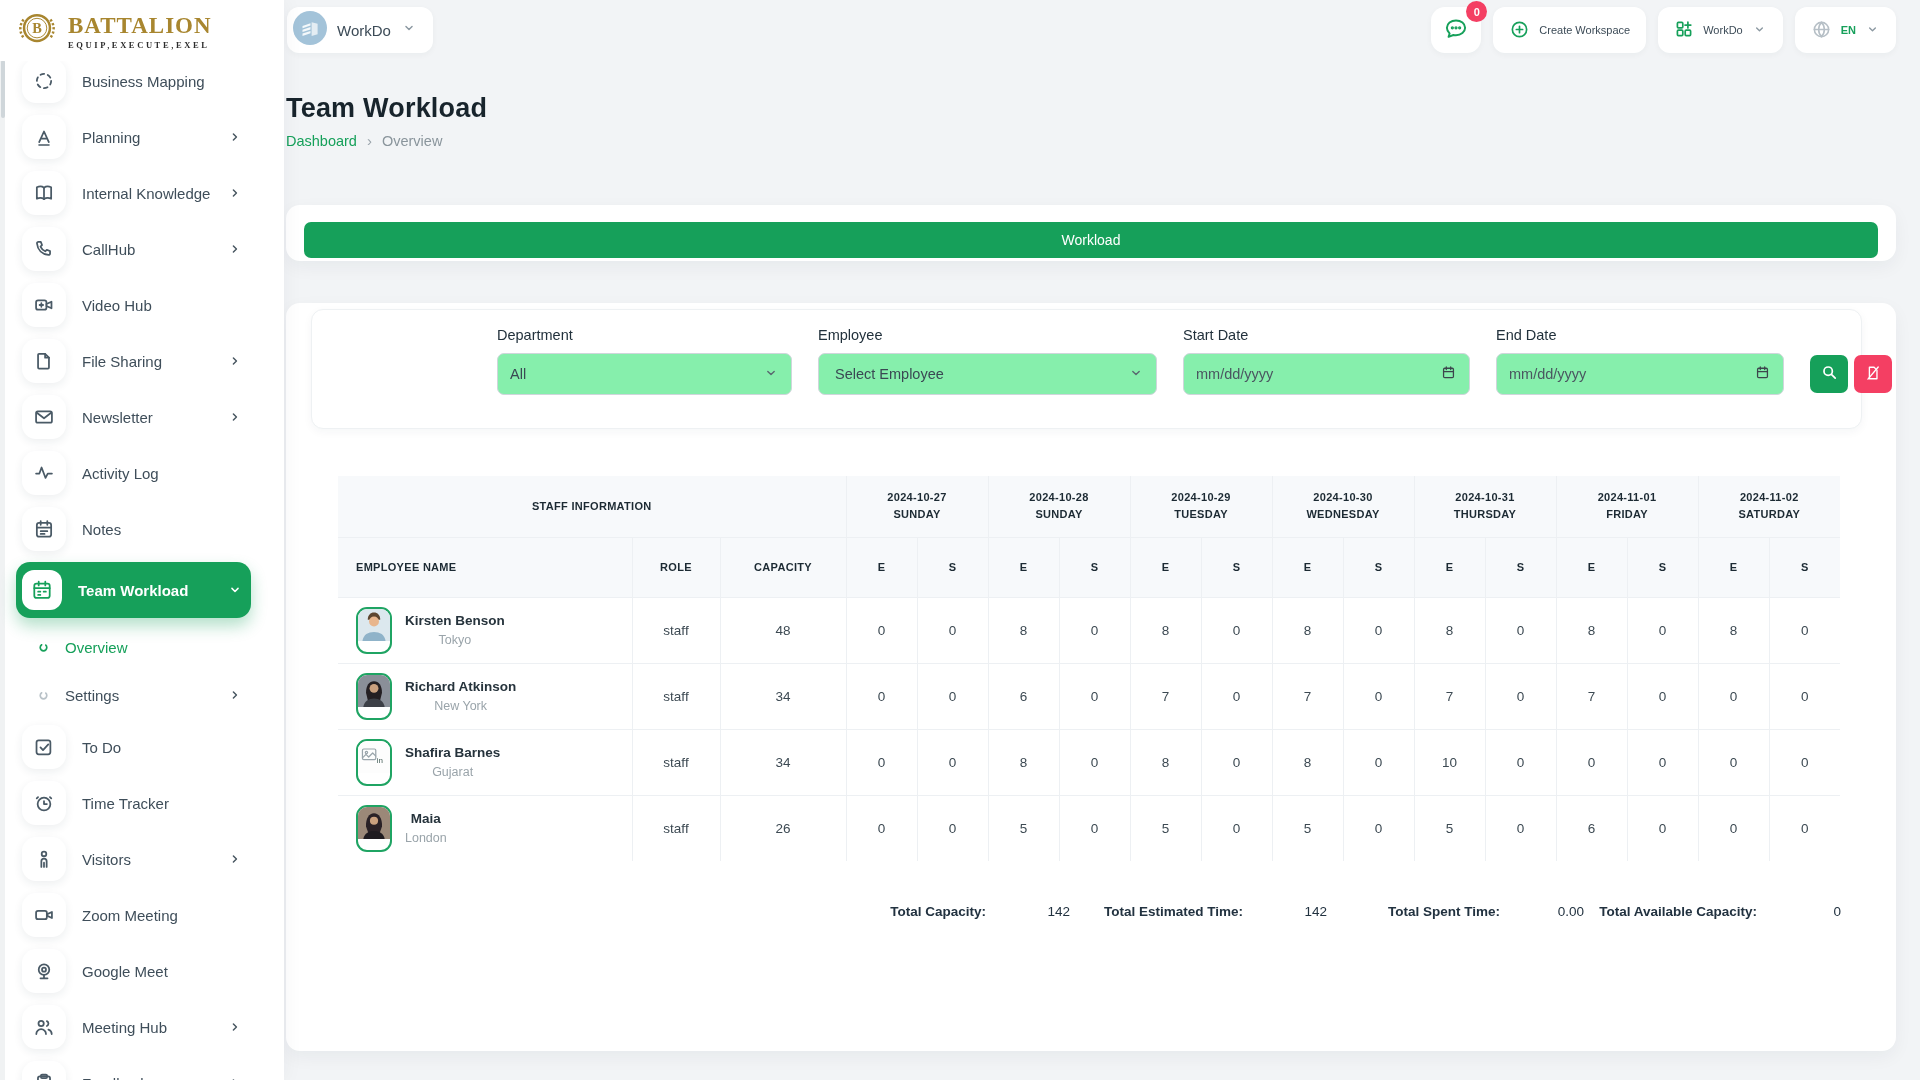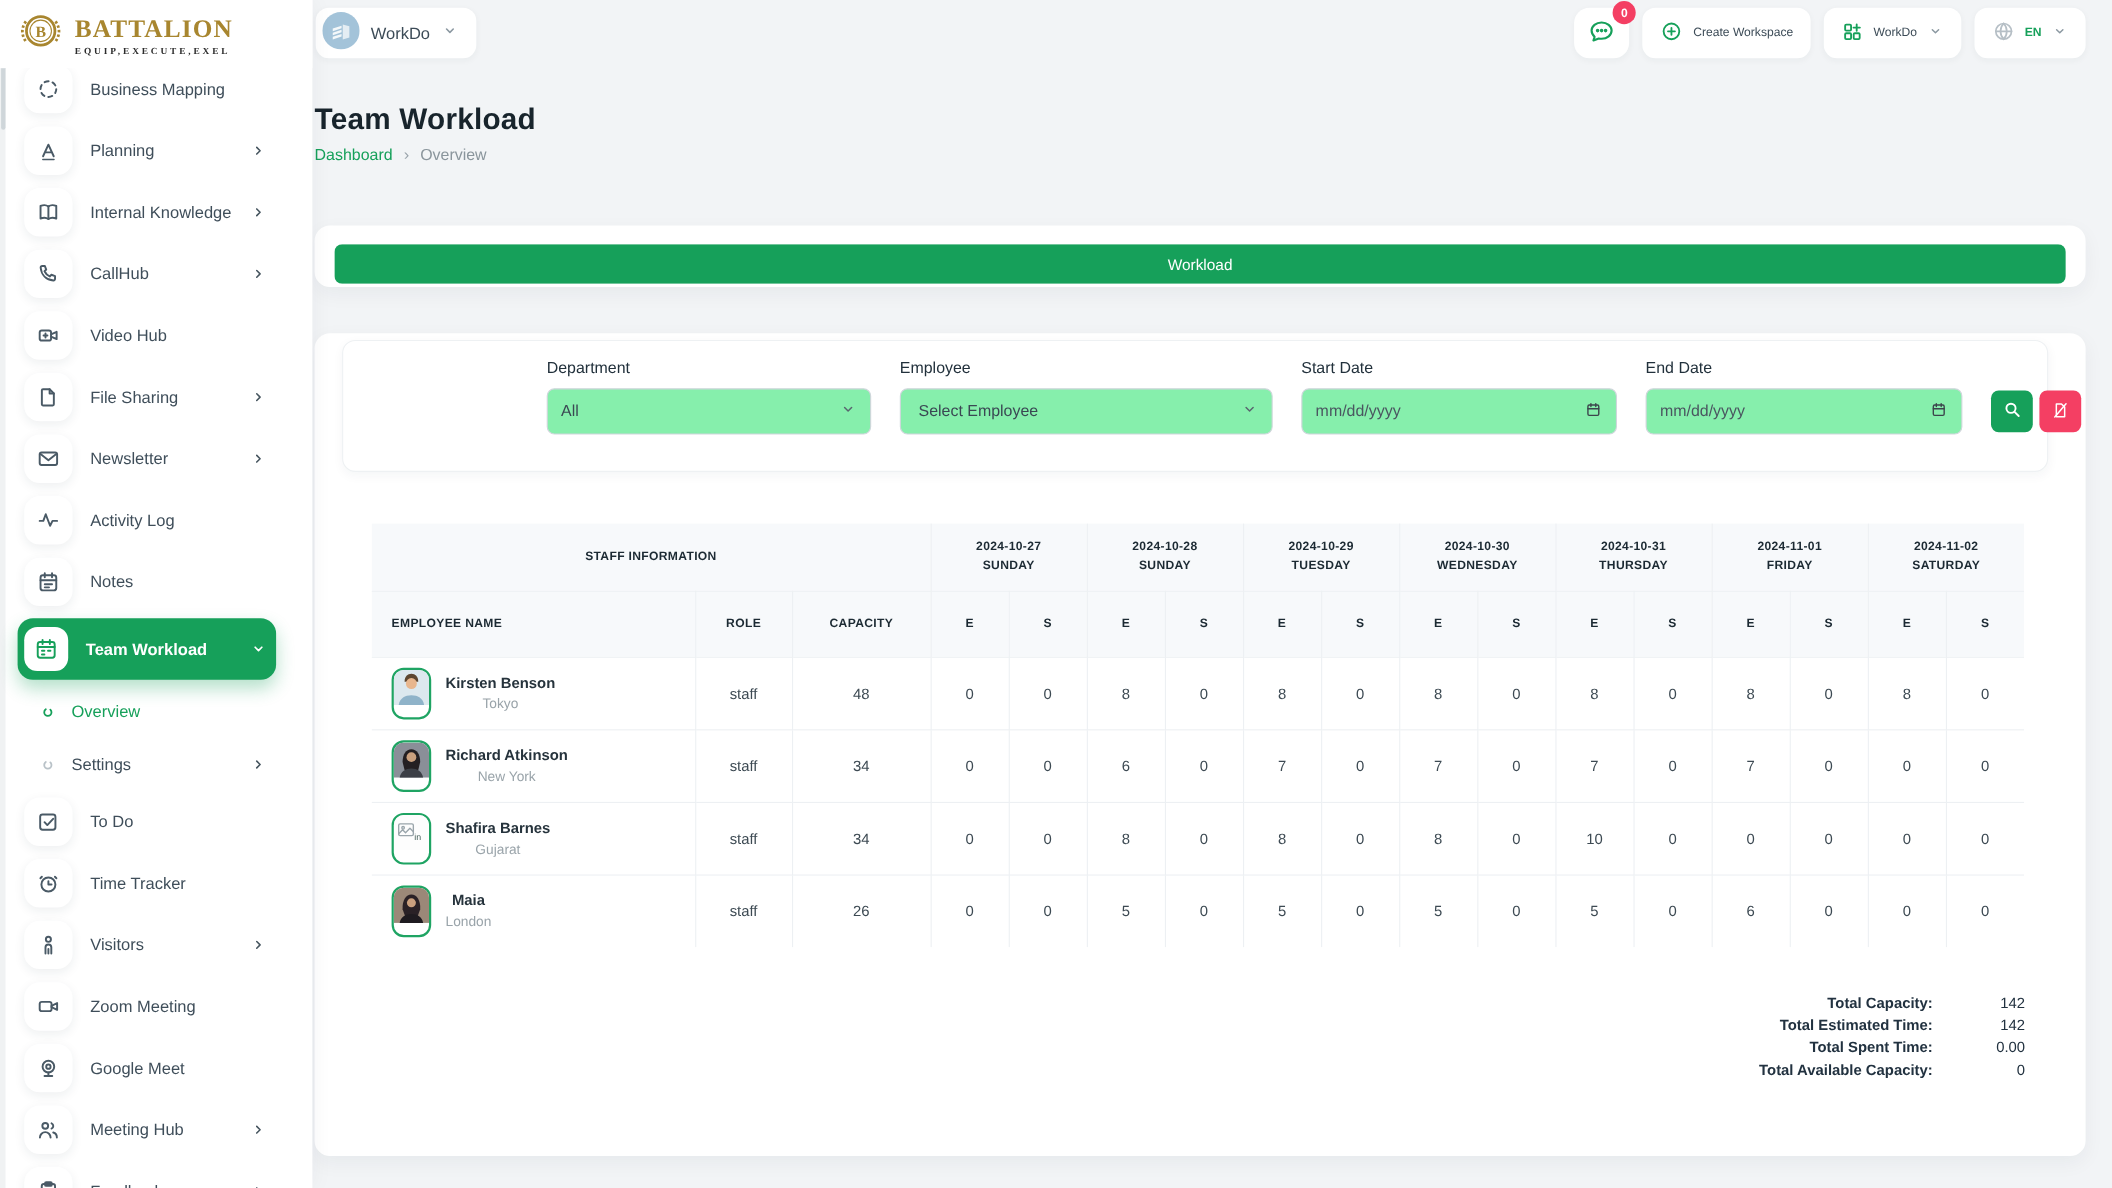--- a/index.html
+++ b/index.html
@@ -102,21 +102,21 @@
   .day-h div{line-height:1.55;}
   .wl-table tbody td{height:66px;text-align:center;font-size:13.5px;color:#3d4a53;background:#fff;}
   td.name-cell{text-align:left;padding-left:18px;}
   .emp-wrap{display:flex;align-items:center;gap:13px;}
   .avatar{width:36px;height:47px;border-radius:11px;border:2px solid #1fa463;overflow:hidden;flex:0 0 36px;background:#fff;}
   .avatar svg{display:block;}
   .emp-name{font-size:13.5px;font-weight:700;color:#26333c;line-height:1.2;}
   .emp-loc{font-size:12.5px;color:#9aa4aa;margin-top:4px;}
 
   
-  .totals{position:absolute;right:55px;top:600px;display:flex;flex-direction:column;gap:2px;align-items:flex-end;}
+  .totals{position:absolute;right:55px;top:600px;display:flex;flex-direction:row;gap:15px;align-items:flex-end;}
   .t-row{display:grid;grid-template-columns:158px 84px;align-items:start;}
   .t-label{font-size:13.5px;font-weight:700;color:#223240;text-align:right;line-height:1.35;}
   .t-value{font-size:13.5px;color:#223240;text-align:right;line-height:1.35;}
 </style>
 </head>
 <body>
 
 <aside class="sidebar">
   <div class="logo">
     <span>

